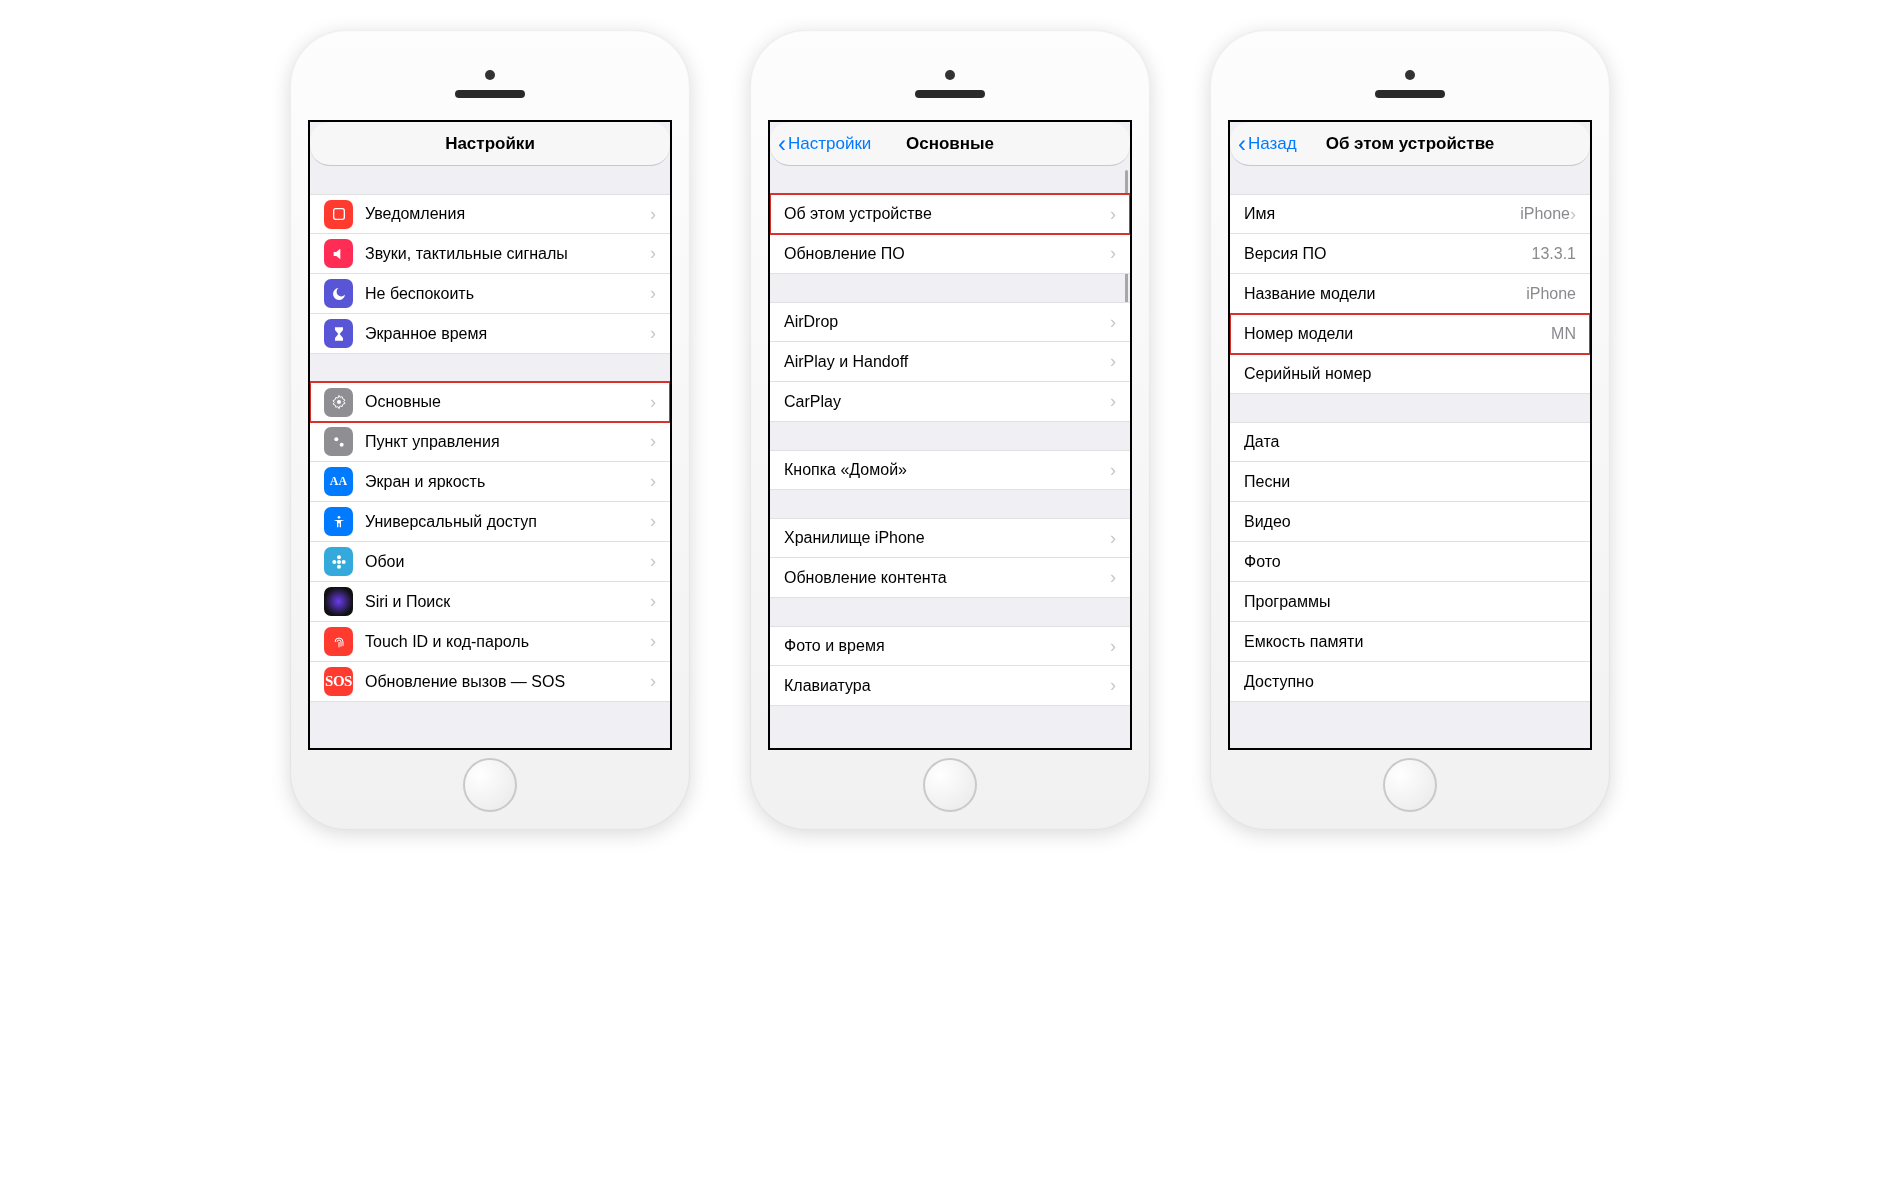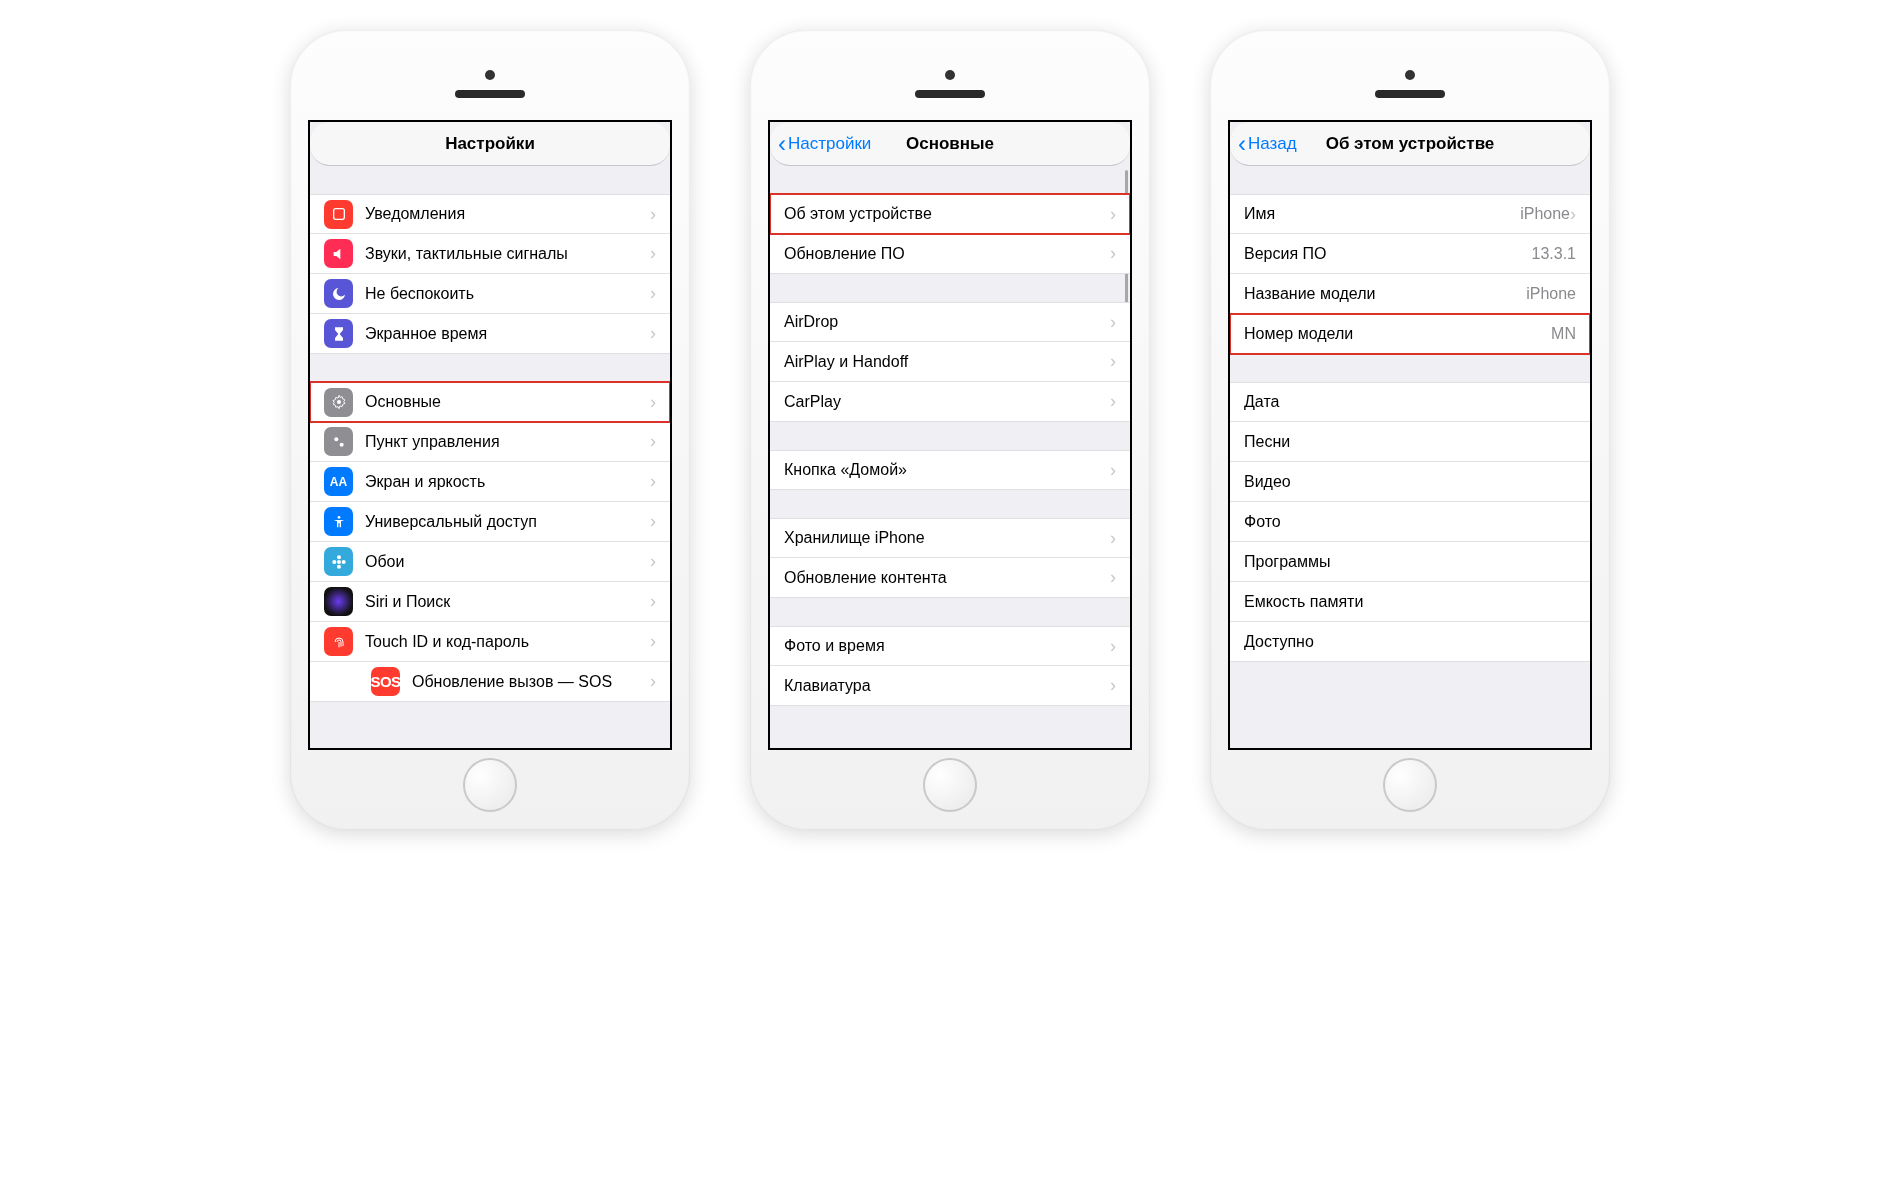--- a/index.html
+++ b/index.html
@@ -100,20 +100,21 @@
     width: 29px; height: 29px;
     border-radius: 7px;
     margin-right: 12px;
     display: flex;
     align-items: center;
     justify-content: center;
     flex-shrink: 0;
     color: #fff;
     font-size: 15px;
     font-weight: 600;
+    font-family: Liberation Serif, serif;
   }
   .cell .label { flex: 1; }
   .cell .value { color: #8a8a8e; font-size: 16px; margin-right: 0; }
   .cell .chevron { color: #c7c7cc; font-size: 18px; font-weight: 300; }
   .highlight {
     outline: 2px solid #d9322b;
     outline-offset: -1px;
     z-index: 2;
   }
   .scrollbar {
@@ -128,21 +129,21 @@
   .ic-pink   { background: #ff2d55; }
   .ic-purple { background: #5856d6; }
   .ic-hourglass { background: #5856d6; }
   .ic-gray   { background: #8e8e93; }
   .ic-darkgray { background: #8e8e93; }
   .ic-blue   { background: #007aff; }
   .ic-cyan   { background: #34aadc; }
   .ic-black  { background:
     radial-gradient(circle at 50% 50%, #6b3cf0, #111 70%); }
   .ic-touch  { background: #ff3b30; }
-  .ic-sos    { background: #ff3b30; font-size:10px; letter-spacing:-0.5px;margin-left:47px;}
+  .ic-sos    { background: #ff3b30; font-size:10px; letter-spacing:-0.5px;}
   .ic-svg { width:16px; height:16px; }
 </style>
 </head>
 <body>
 
 <div class="phone">
   <div class="screen">
     <div class="navbar">
       <div class="title">Настройки</div>
     </div>
@@ -354,20 +355,24 @@
         <span class="value">13.3.1</span>
       </div>
       <div class="cell">
         <span class="label">Название модели</span>
         <span class="value">iPhone</span>
       </div>
       <div class="cell highlight">
         <span class="label">Номер модели</span>
         <span class="value">MN</span>
       </div>
+      <div class="cell">
+        <span class="label">Серийный номер</span>
+        <span class="value"></span>
+      </div>
 
       <div class="group-spacer"></div>
 
       <div class="cell first">
         <span class="label">Дата</span>
       </div>
       <div class="cell">
         <span class="label">Песни</span>
       </div>
       <div class="cell">

